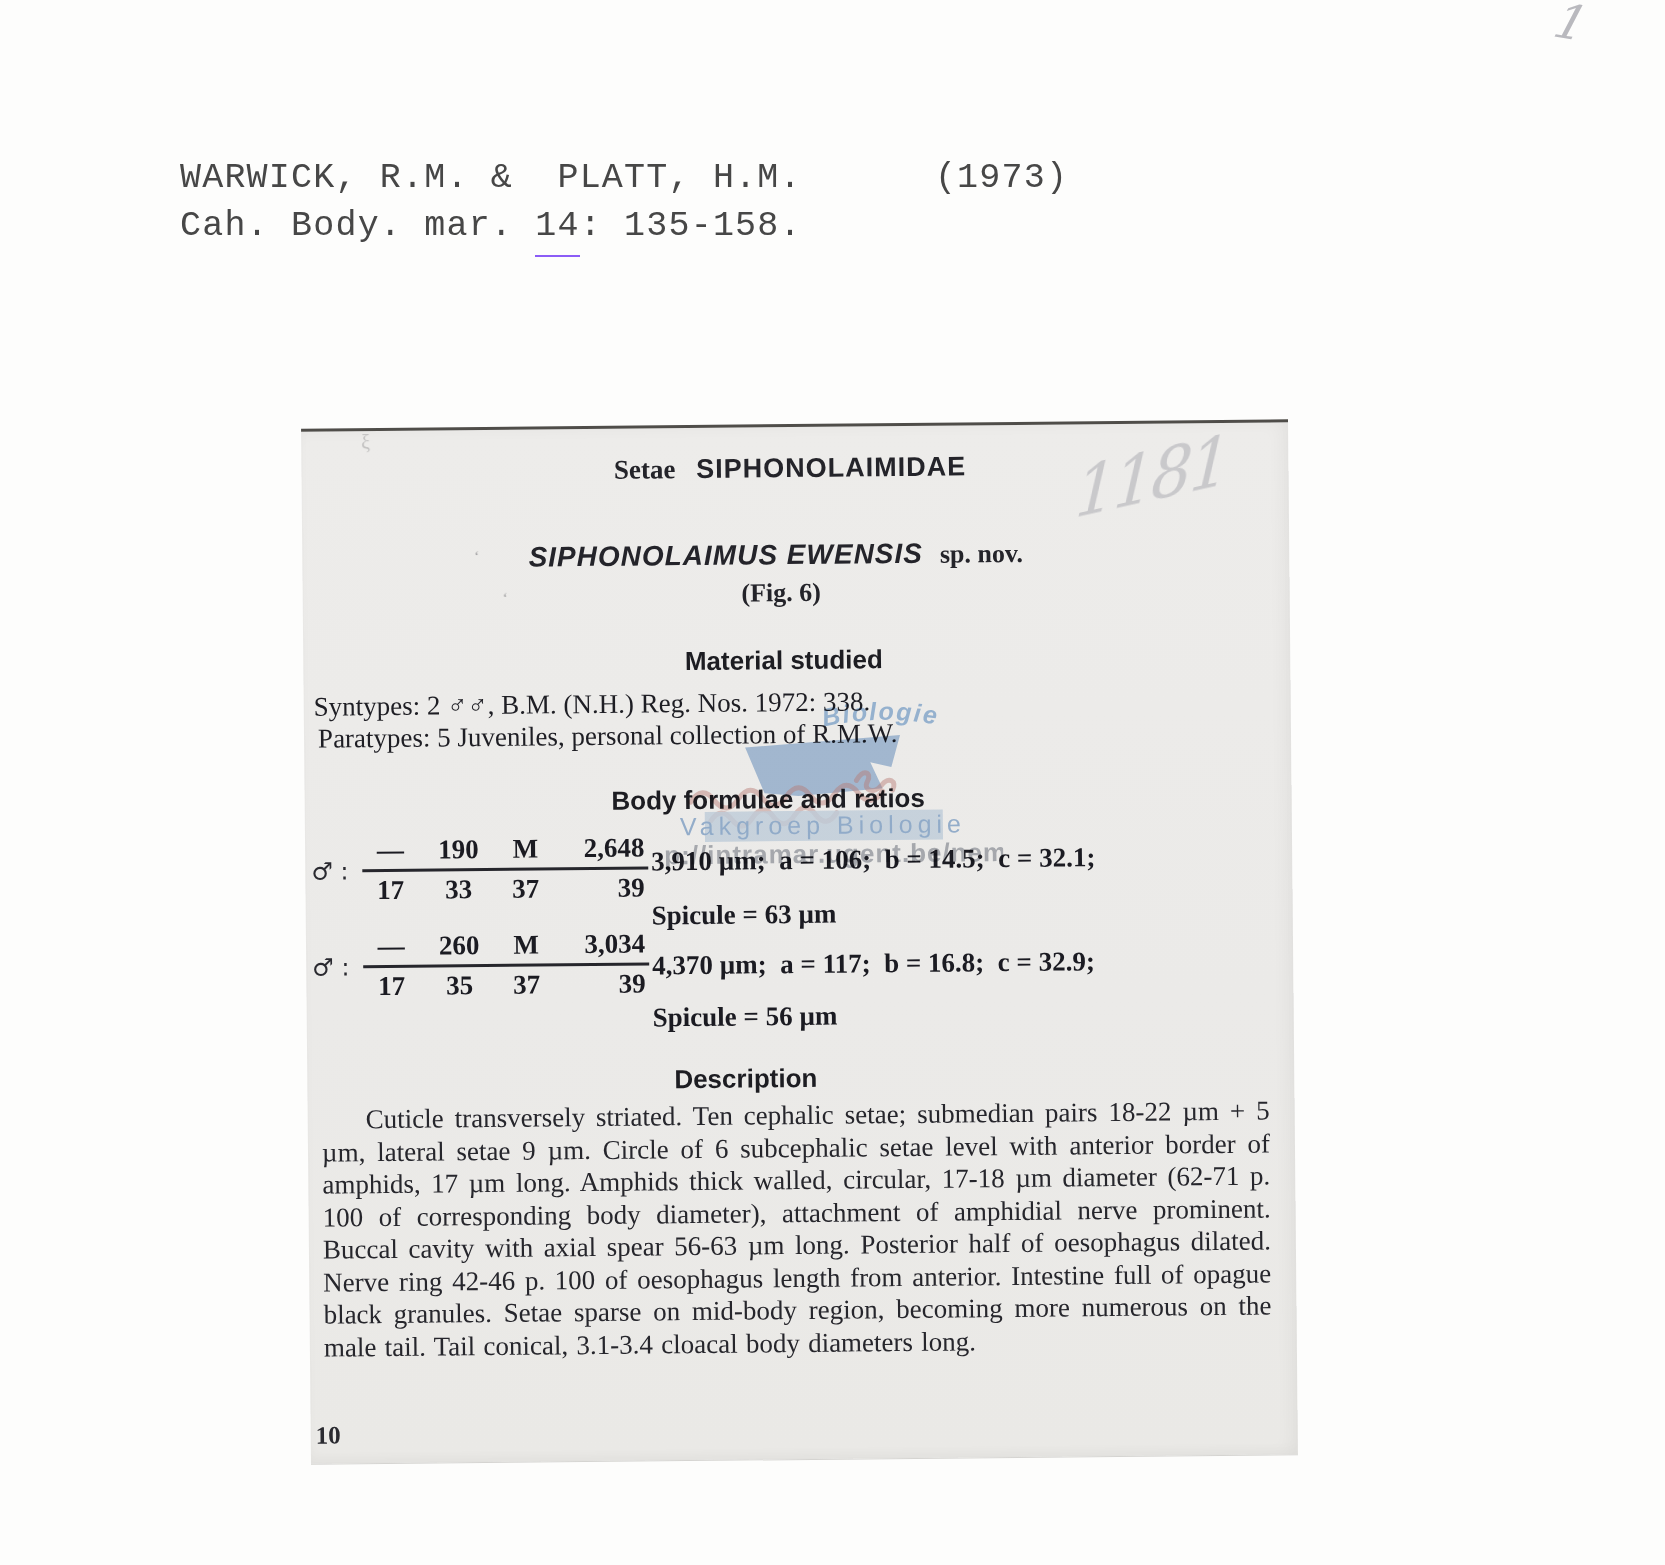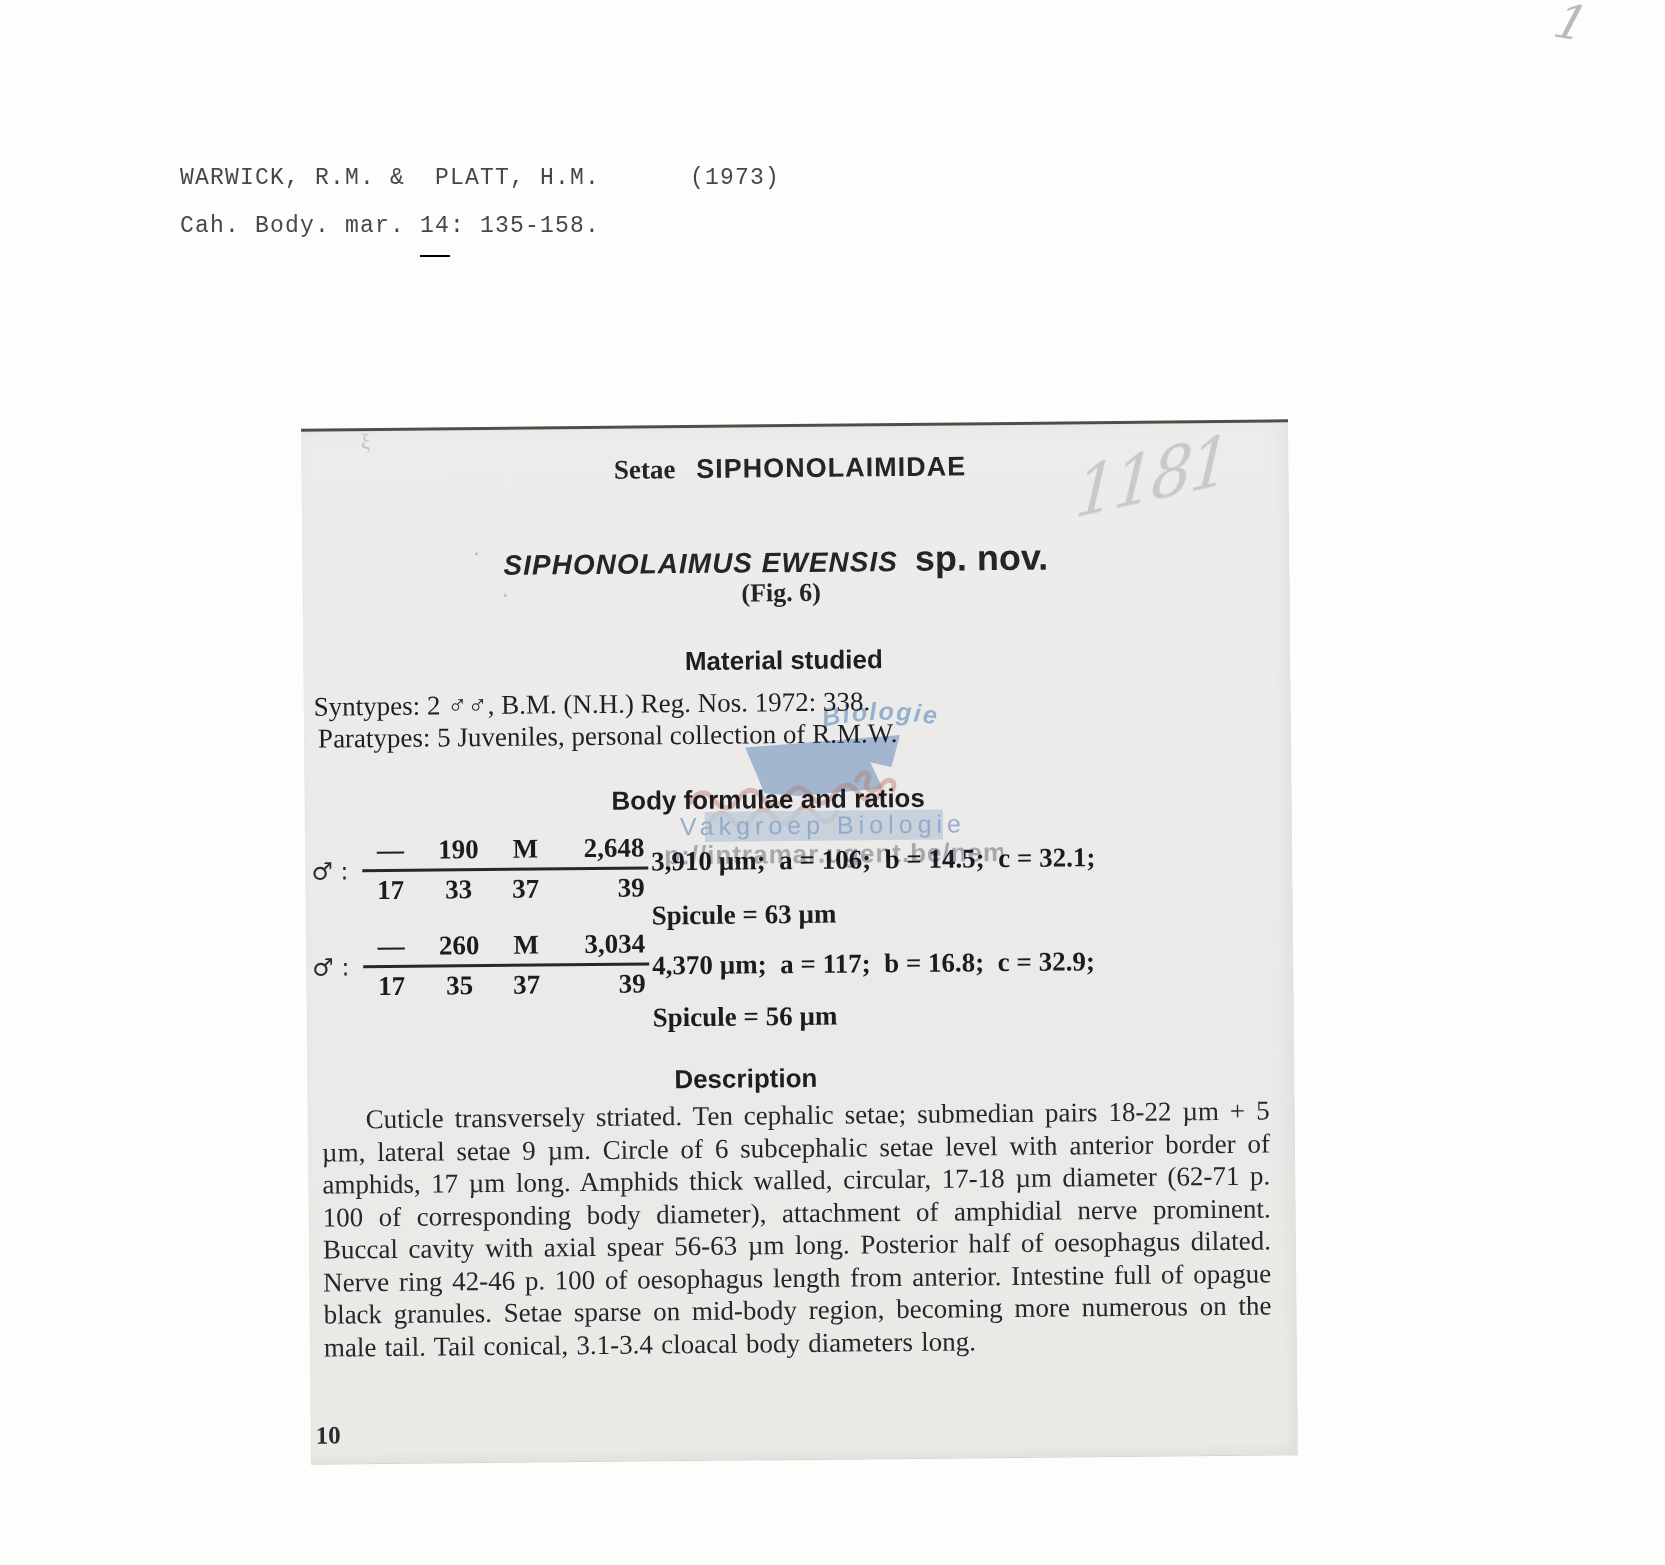--- a/index.html
+++ b/index.html
@@ -5,24 +5,24 @@
   html,body{margin:0;padding:0;}
   body{
     width:1665px;height:1565px;position:relative;overflow:hidden;
     background:#fdfdfc;
     font-family:"Liberation Serif","DejaVu Serif",serif;
   }
   
   .typeheader{
     position:absolute;left:180px;top:158px;
     font-family:"Liberation Mono","DejaVu Sans Mono",monospace;
-    font-size:23px;letter-spacing:1.2px;color:#474747;
+    font-size:35px;letter-spacing:1.2px;color:#474747;
   }
   .tline{white-space:pre;height:48px;line-height:40px;}
-  .uline{border-bottom:2px solid #000000;padding-bottom:16px;}
+  .uline{border-bottom:2px solid #8b5cf6;padding-bottom:9px;}
   
   .corner-mark{
     position:absolute;left:1556px;top:-6px;
     font-family:"DejaVu Serif",serif;font-style:italic;
     font-size:48px;color:rgba(168,168,174,.8);
     transform:rotate(9deg) skewX(-8deg);
   }
   .hw-mark{
     position:absolute;left:772px;top:16px;
     font-family:"DejaVu Serif",serif;font-style:italic;
@@ -46,21 +46,21 @@
     box-shadow:inset -8px 0 16px rgba(0,0,0,.035), inset 0 -6px 12px rgba(0,0,0,.02);
     transform:rotate(-0.55deg);
     color:#24242a;
   }
   .clipping .centered{position:absolute;left:0;right:0;text-align:center;white-space:nowrap;}
   .family{top:26px;margin:0;font-size:27px;font-weight:700;transform:translateX(-5px);}
   .fam-label{font-family:"Liberation Serif","DejaVu Serif",serif;}
   .fam-name{font-family:"Liberation Sans","DejaVu Sans",sans-serif;letter-spacing:1px;margin-left:14px;font-weight:700;}
   .species{top:112px;margin:0;font-size:28px;transform:translateX(-20px);}
   .sp-name{font-family:"Liberation Sans","DejaVu Sans",sans-serif;font-style:italic;font-weight:700;letter-spacing:1px;}
-  .sp-suffix{font-family:Liberation Sans, sans-serif;font-weight:700;font-size:36px;margin-left:10px;}
+  .sp-suffix{font-family:Liberation Serif, serif;font-weight:700;font-size:26px;margin-left:10px;}
   .figref{top:151px;font-size:26px;font-weight:700;transform:translateX(-15px);}
   .shead{
     margin:0;font-family:"Liberation Sans","DejaVu Sans",sans-serif;
     font-size:26px;font-weight:700;color:#1d1d22;
   }
   .mat{top:218px;transform:translateX(-13px);}
   .form{top:357px;transform:translateX(-30px);}
   .deschead{top:636px;transform:translateX(-55px);}
   .mline{position:absolute;font-size:27px;white-space:pre;color:#1e1e24;}
   .m1{left:10px;top:260px;}

